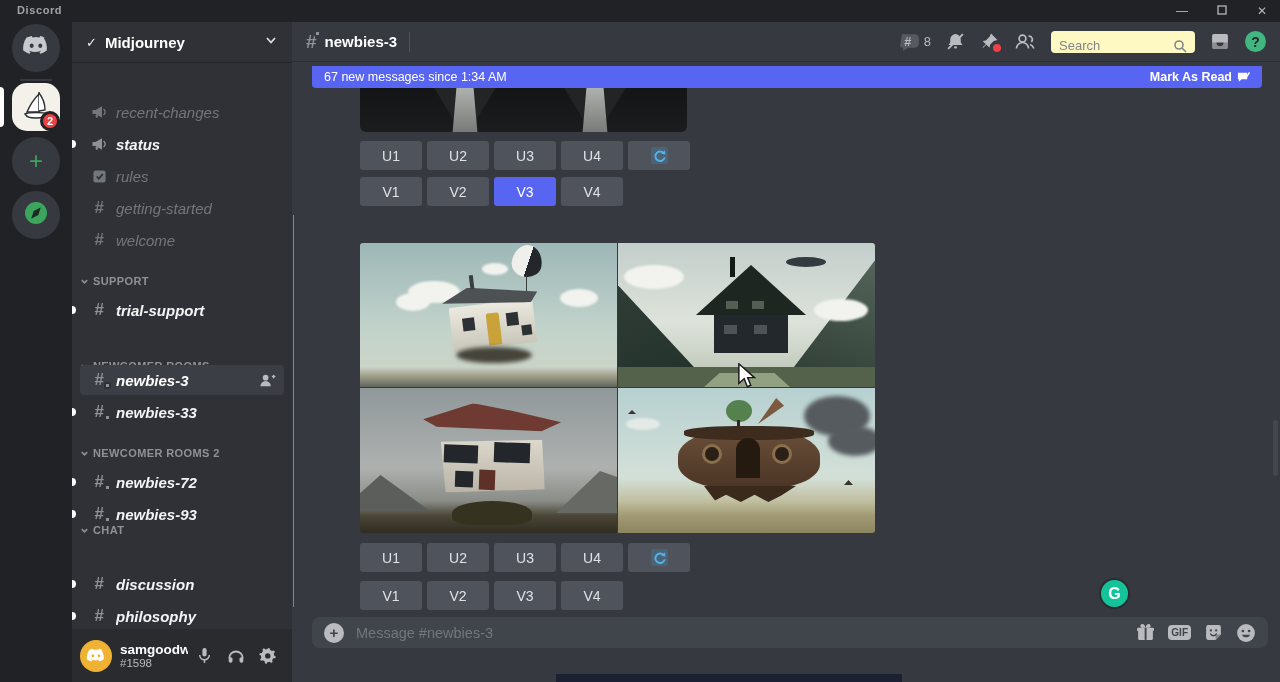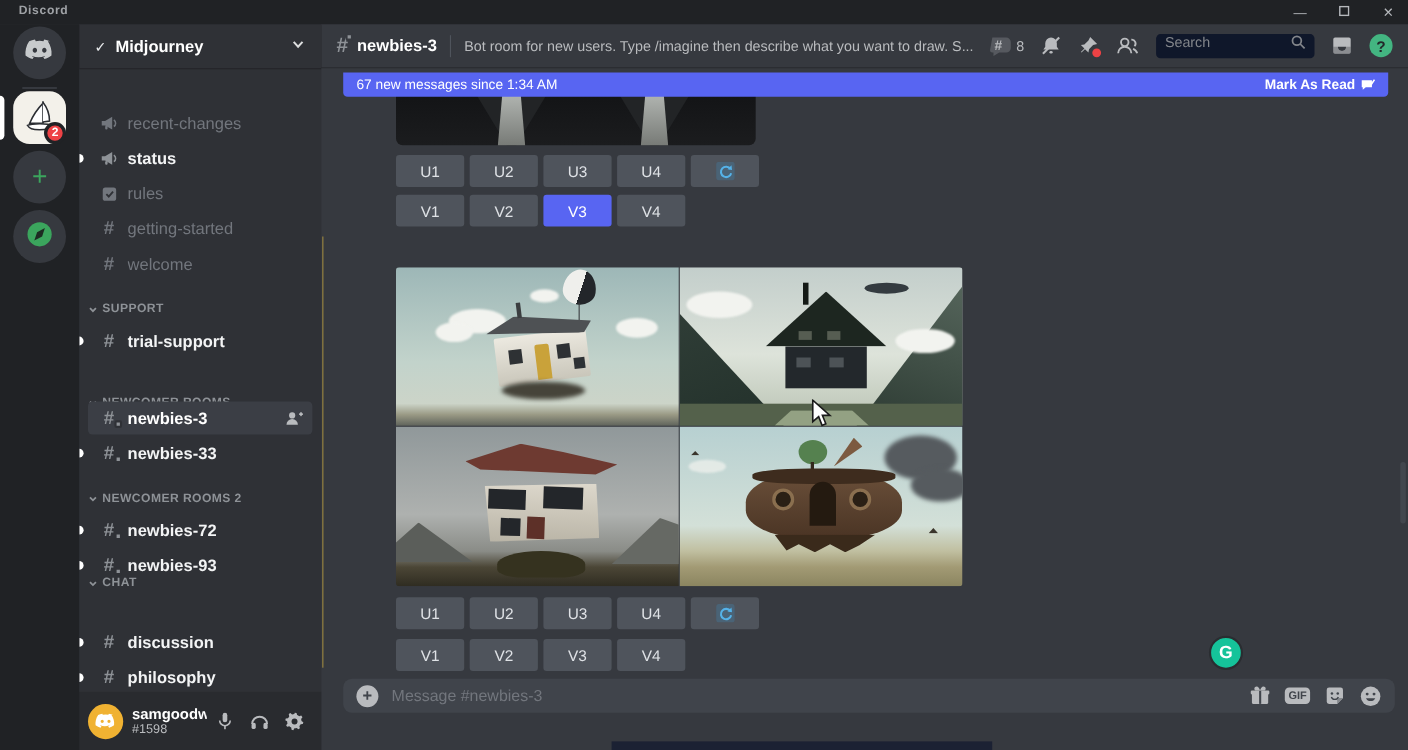--- a/index.html
+++ b/index.html
@@ -30,21 +30,21 @@
   .sidebar { position:absolute; left:72px; top:22px; width:220px; height:660px; background:#2f3136; z-index:20; }
   .guild-header { position:absolute; top:0; left:0; width:100%; height:40px; display:flex; align-items:center;
                   padding:0 14px; box-shadow:0 1px 0 rgba(0,0,0,.25); background:#2f3136; z-index:3; }
   .guild-check { color:#e8eaec; font-size:13px; margin-right:8px; }
   .guild-name { color:#fff; font-size:15px; font-weight:bold; flex:1; }
   .guild-chev { color:#dcddde; }
   .chlist { position:absolute; top:40px; left:0; width:100%; height:567px; overflow:hidden; }
   .cat-row { position:absolute; left:8px; display:flex; align-items:center; gap:4px; color:#8e9297;
              font-size:11px; font-weight:bold; letter-spacing:.4px; height:20px; cursor:pointer; }
   .ch-row { position:absolute; left:8px; width:204px; height:30px; display:flex; align-items:center;
-            padding:0 8px; border-radius:4px; cursor:pointer; }
+            padding:0 8px; border-radius:4px; cursor:pointer;font-style:italic; }
   .ch-row.selected { background:#3b3e45; }
   .ch-icon { width:22px; display:flex; align-items:center; justify-content:center; color:#72767d;
              font-size:17px; font-weight:600; margin-right:6px; position:relative; }
   .ch-row.unread .ch-icon, .ch-row.selected .ch-icon { color:#8e9297; }
   .ch-label { font-size:15px; color:#72767d; font-weight:500; flex:1; white-space:nowrap; overflow:hidden; }
   .ch-row.unread .ch-label { color:#f3f4f5; font-weight:600; }
   .ch-row.selected .ch-label { color:#fff; font-weight:600; }
   .pill { position:absolute; left:-8px; width:4px; height:8px; background:#fff; border-radius:0 4px 4px 0; top:11px; }
   .hash-dot { position:absolute; right:-1px; bottom:1px; width:7px; height:7px; background:currentColor;
               border:2px solid #2f3136; border-radius:2px; }
@@ -62,21 +62,21 @@
   .chat-header { position:absolute; top:0; left:0; width:100%; height:40px; display:flex; align-items:center;
                  padding:0 14px; border-bottom:1px solid #2b2d31; background:#36393f; z-index:6; }
   .hh-hash { color:#8e9297; font-size:19px; font-weight:600; position:relative; margin-right:8px; }
   .hh-hash .hash-dot { border-color:#36393f; right:-4px; top:-1px; bottom:auto; }
   .hh-name { color:#fff; font-size:15px; font-weight:bold; }
   .hh-sep { width:1px; height:20px; background:#4f545c; margin:0 12px; }
   .hh-topic { color:#b9bbbe; font-size:13px; flex:1; white-space:nowrap; overflow:hidden; max-width:560px; }
   .hh-icons { display:flex; align-items:center; gap:15px; margin-left:auto; color:#b9bbbe; }
   .hicon { display:flex; align-items:center; cursor:pointer; position:relative; }
   .th-count { font-size:13px; margin-left:3px; color:#b9bbbe; }
-  .searchbox { width:144px; height:22px; background:#0f172a; border-radius:4px; display:flex; align-items:flex-start;
+  .searchbox { width:144px; height:22px; background:#fef9c3; border-radius:4px; display:flex; align-items:flex-end;
                padding:0 8px; cursor:text; }
   .searchbox span { color:#82858a; font-size:13px; flex:1; }
   .pin-dot { position:absolute; right:-2px; bottom:-1px; width:8px; height:8px; border-radius:50%; background:#ed4245; }
   .help-circle { width:21px; height:21px; border-radius:50%; background:#43b581; color:#23272a;
                  font-weight:bold; font-size:14px; display:flex; align-items:center; justify-content:center; cursor:pointer; }
 
   .banner { position:absolute; left:20px; right:18px; top:44px; height:22px; background:#5865f2;
             border-radius:0 0 4px 4px; display:flex; align-items:center; padding:0 12px; z-index:5; }
   .banner-text { color:#fff; font-size:12.5px; flex:1; }
   .banner-action { color:#fff; font-size:12.5px; font-weight:bold; display:flex; align-items:center; gap:5px; cursor:pointer; }
@@ -358,21 +358,20 @@
           </svg>
       </div>
     </div>
   </div>
 
   <div class="chat">
     <div class="chat-header">
       <span class="hh-hash">#<span class="hash-dot"></span></span>
       <span class="hh-name">newbies-3</span>
       <span class="hh-sep"></span>
-      <span class="hh-topic">Bot room for new users. Type /imagine then describe what you want to draw. S...</span>
       <div class="hh-icons">
         <span class="hicon">
           <svg width="21" height="19" viewBox="0 0 20 18" fill="#b9bbbe">
               <path d="M2 2 h12 a4 4 0 0 1 4 4 v5 a4 4 0 0 1 -4 4 h-6 l-5 3 v-3 h-1 a2 2 0 0 1 -2 -2 Z" opacity=".25"></path>
               <text x="4" y="13" font-size="12" font-weight="bold" fill="#b9bbbe">#</text>
             </svg>
           <span class="th-count">8</span>
         </span>
         <span class="hicon">
           <svg width="19" height="19" viewBox="0 0 18 18" fill="#b9bbbe">

